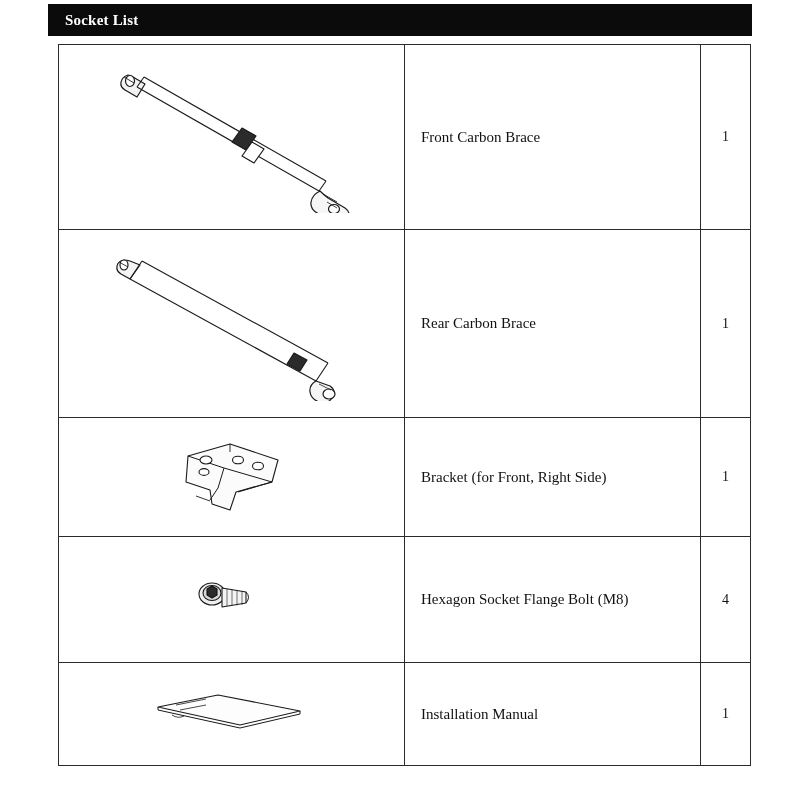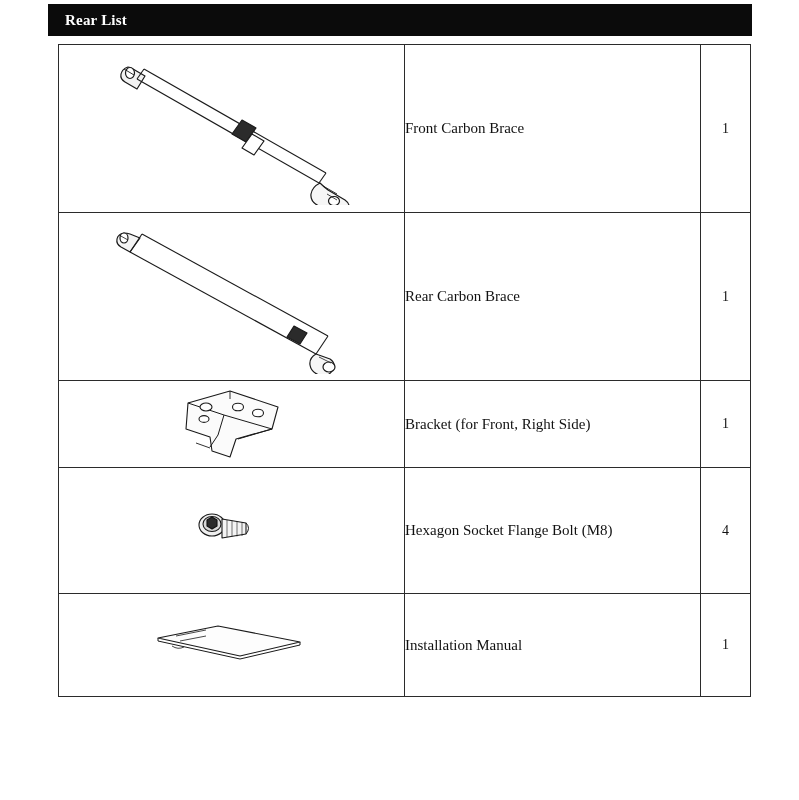--- a/index.html
+++ b/index.html
@@ -45,21 +45,21 @@
     position: absolute;
     left: 58px;
     top: 44px;
     width: 692px;
     border-collapse: collapse;
     table-layout: fixed;
   }
   .parts-table td {
     border: 1px solid #2b2b2b;
     vertical-align: middle;
-    padding: 0;
+    padding: 16px;
   }
   .col-img { width: 346px; }
   .col-name { width: 296px; }
   .col-qty { width: 50px; }
   .img-wrap {
     display: flex;
     align-items: center;
     justify-content: center;
     height: 100%;
   }
@@ -76,21 +76,21 @@
     color: #111;
   }
   svg { display: block; }
 </style>
 </head>
 <body>
 
 <div class="page">
 
   <div class="title-bar">
-    <span class="title-text">Rear List</span>
+    <span class="title-text">Socket List</span>
   </div>
 
   <table class="parts-table">
     <colgroup>
       <col class="col-img">
         <col class="col-name">
         <col class="col-qty">
     </colgroup>
     <tbody>
 

